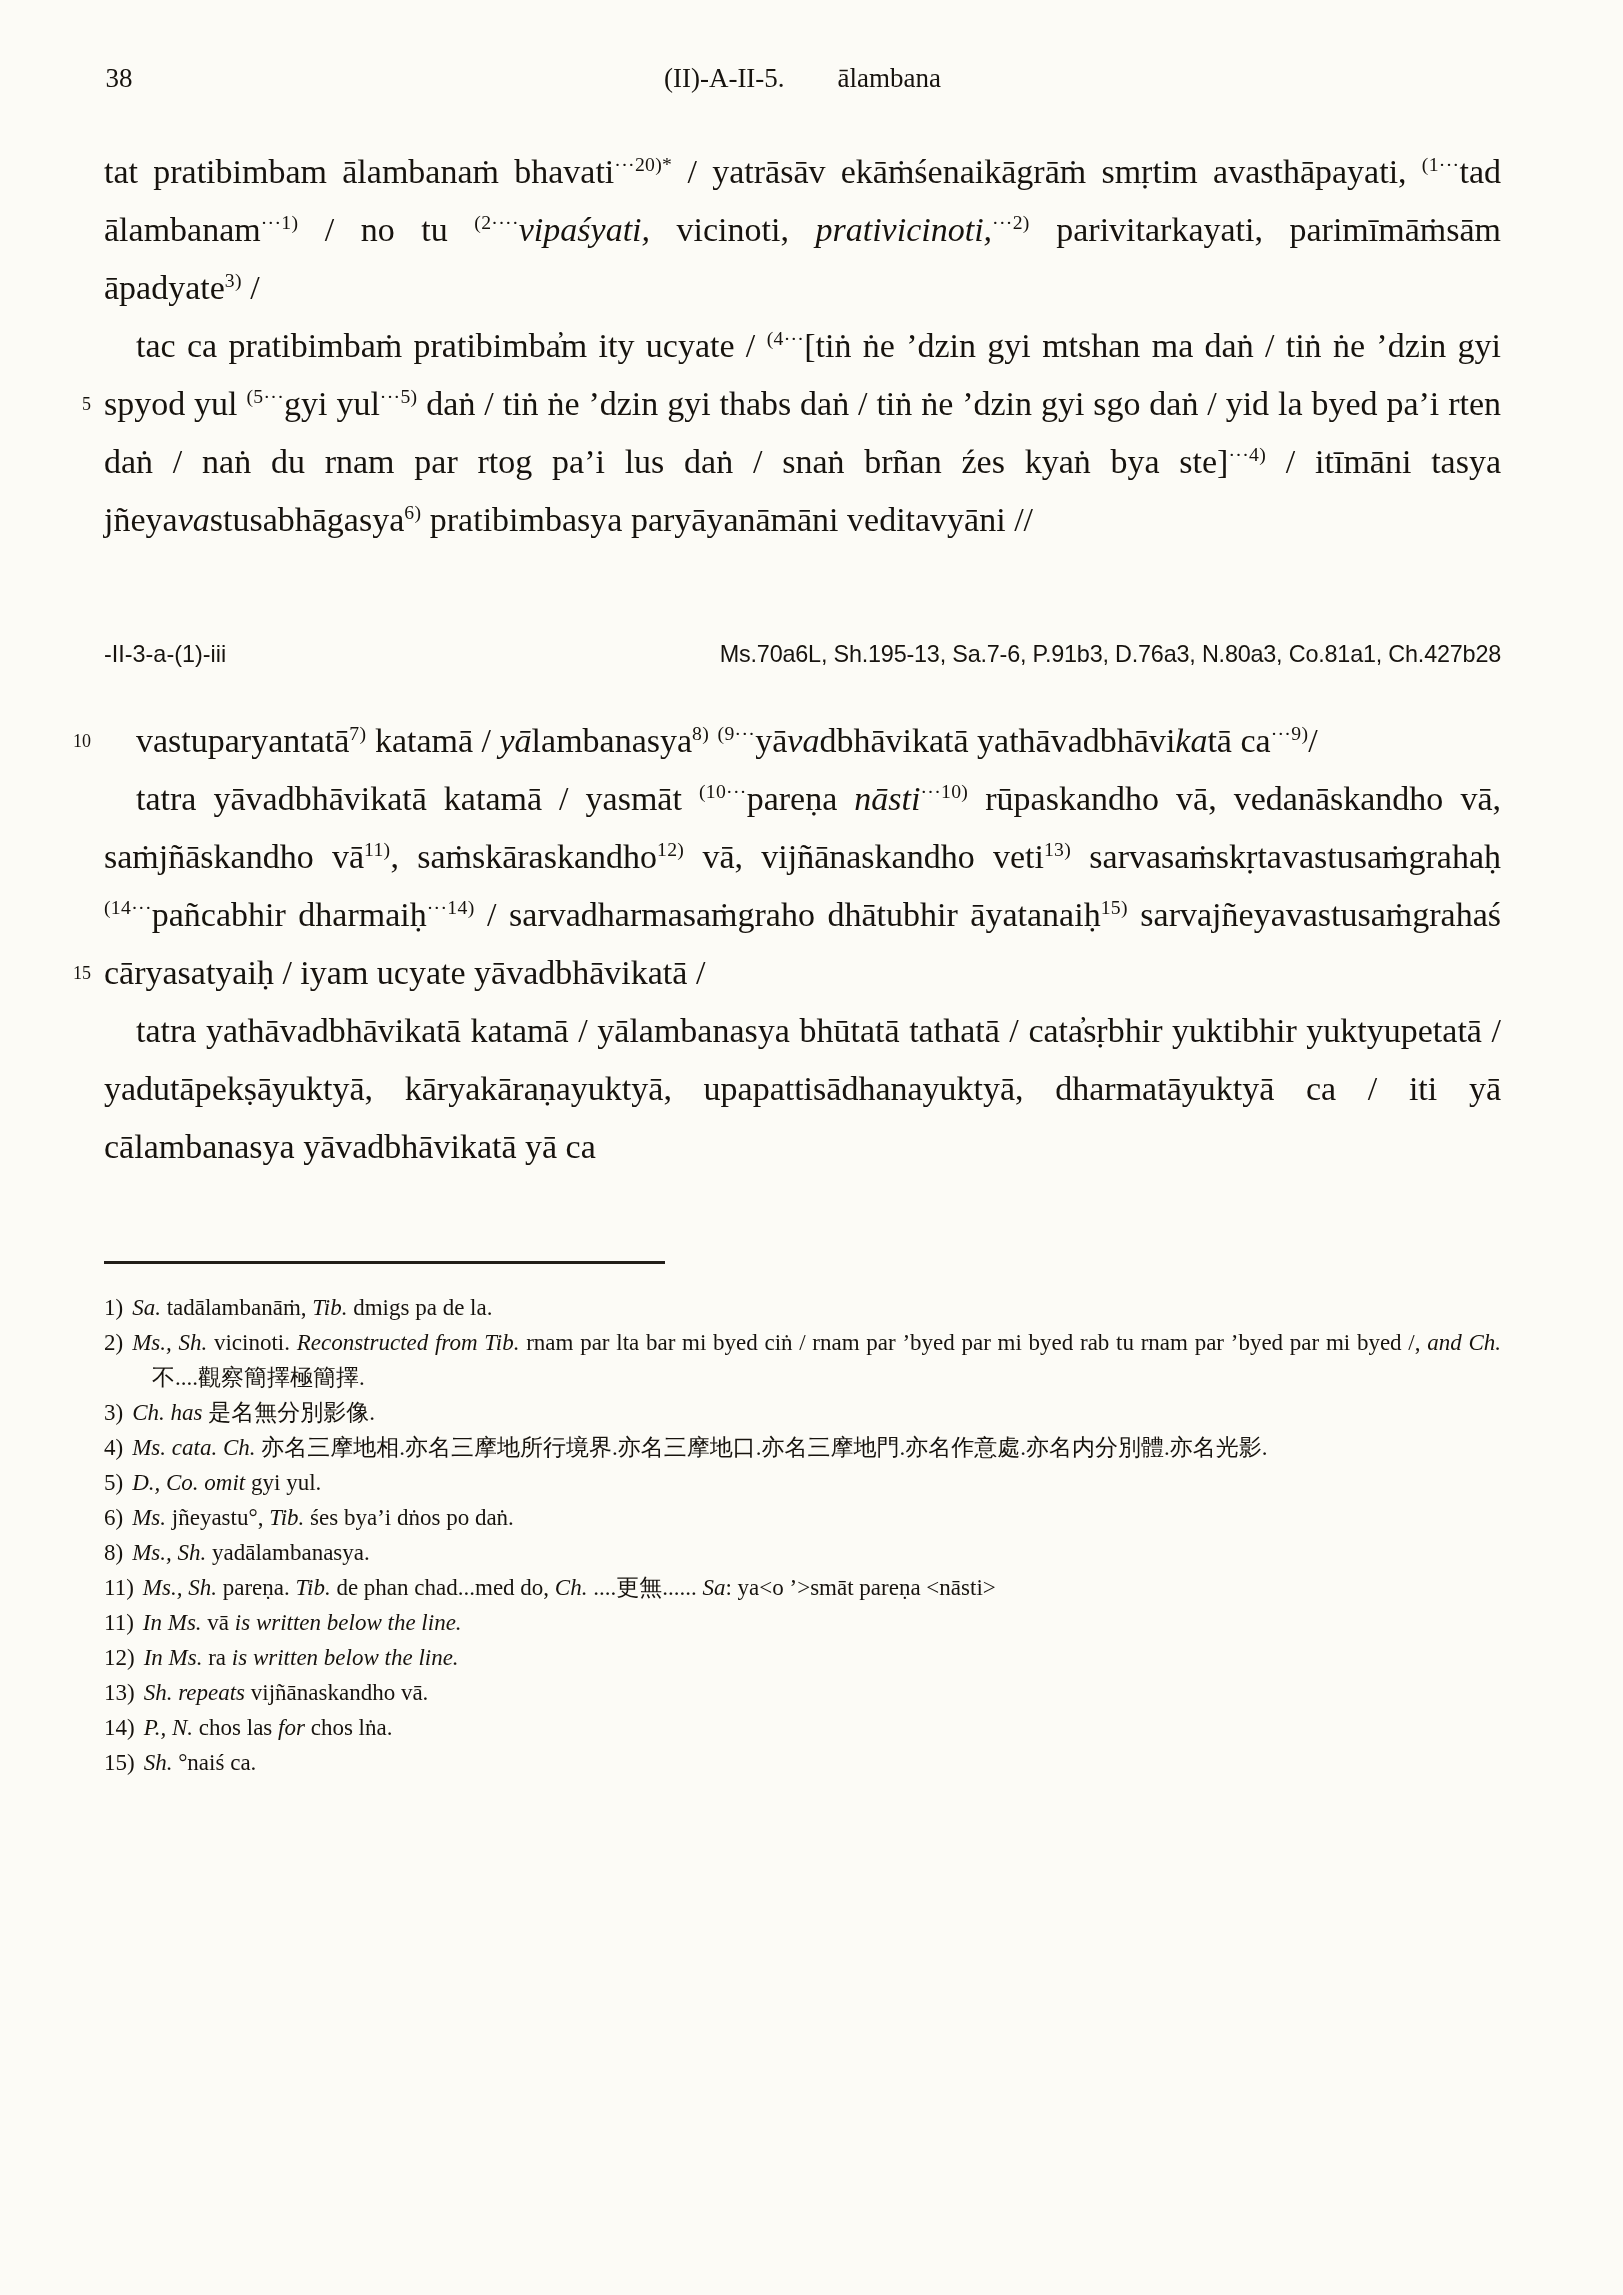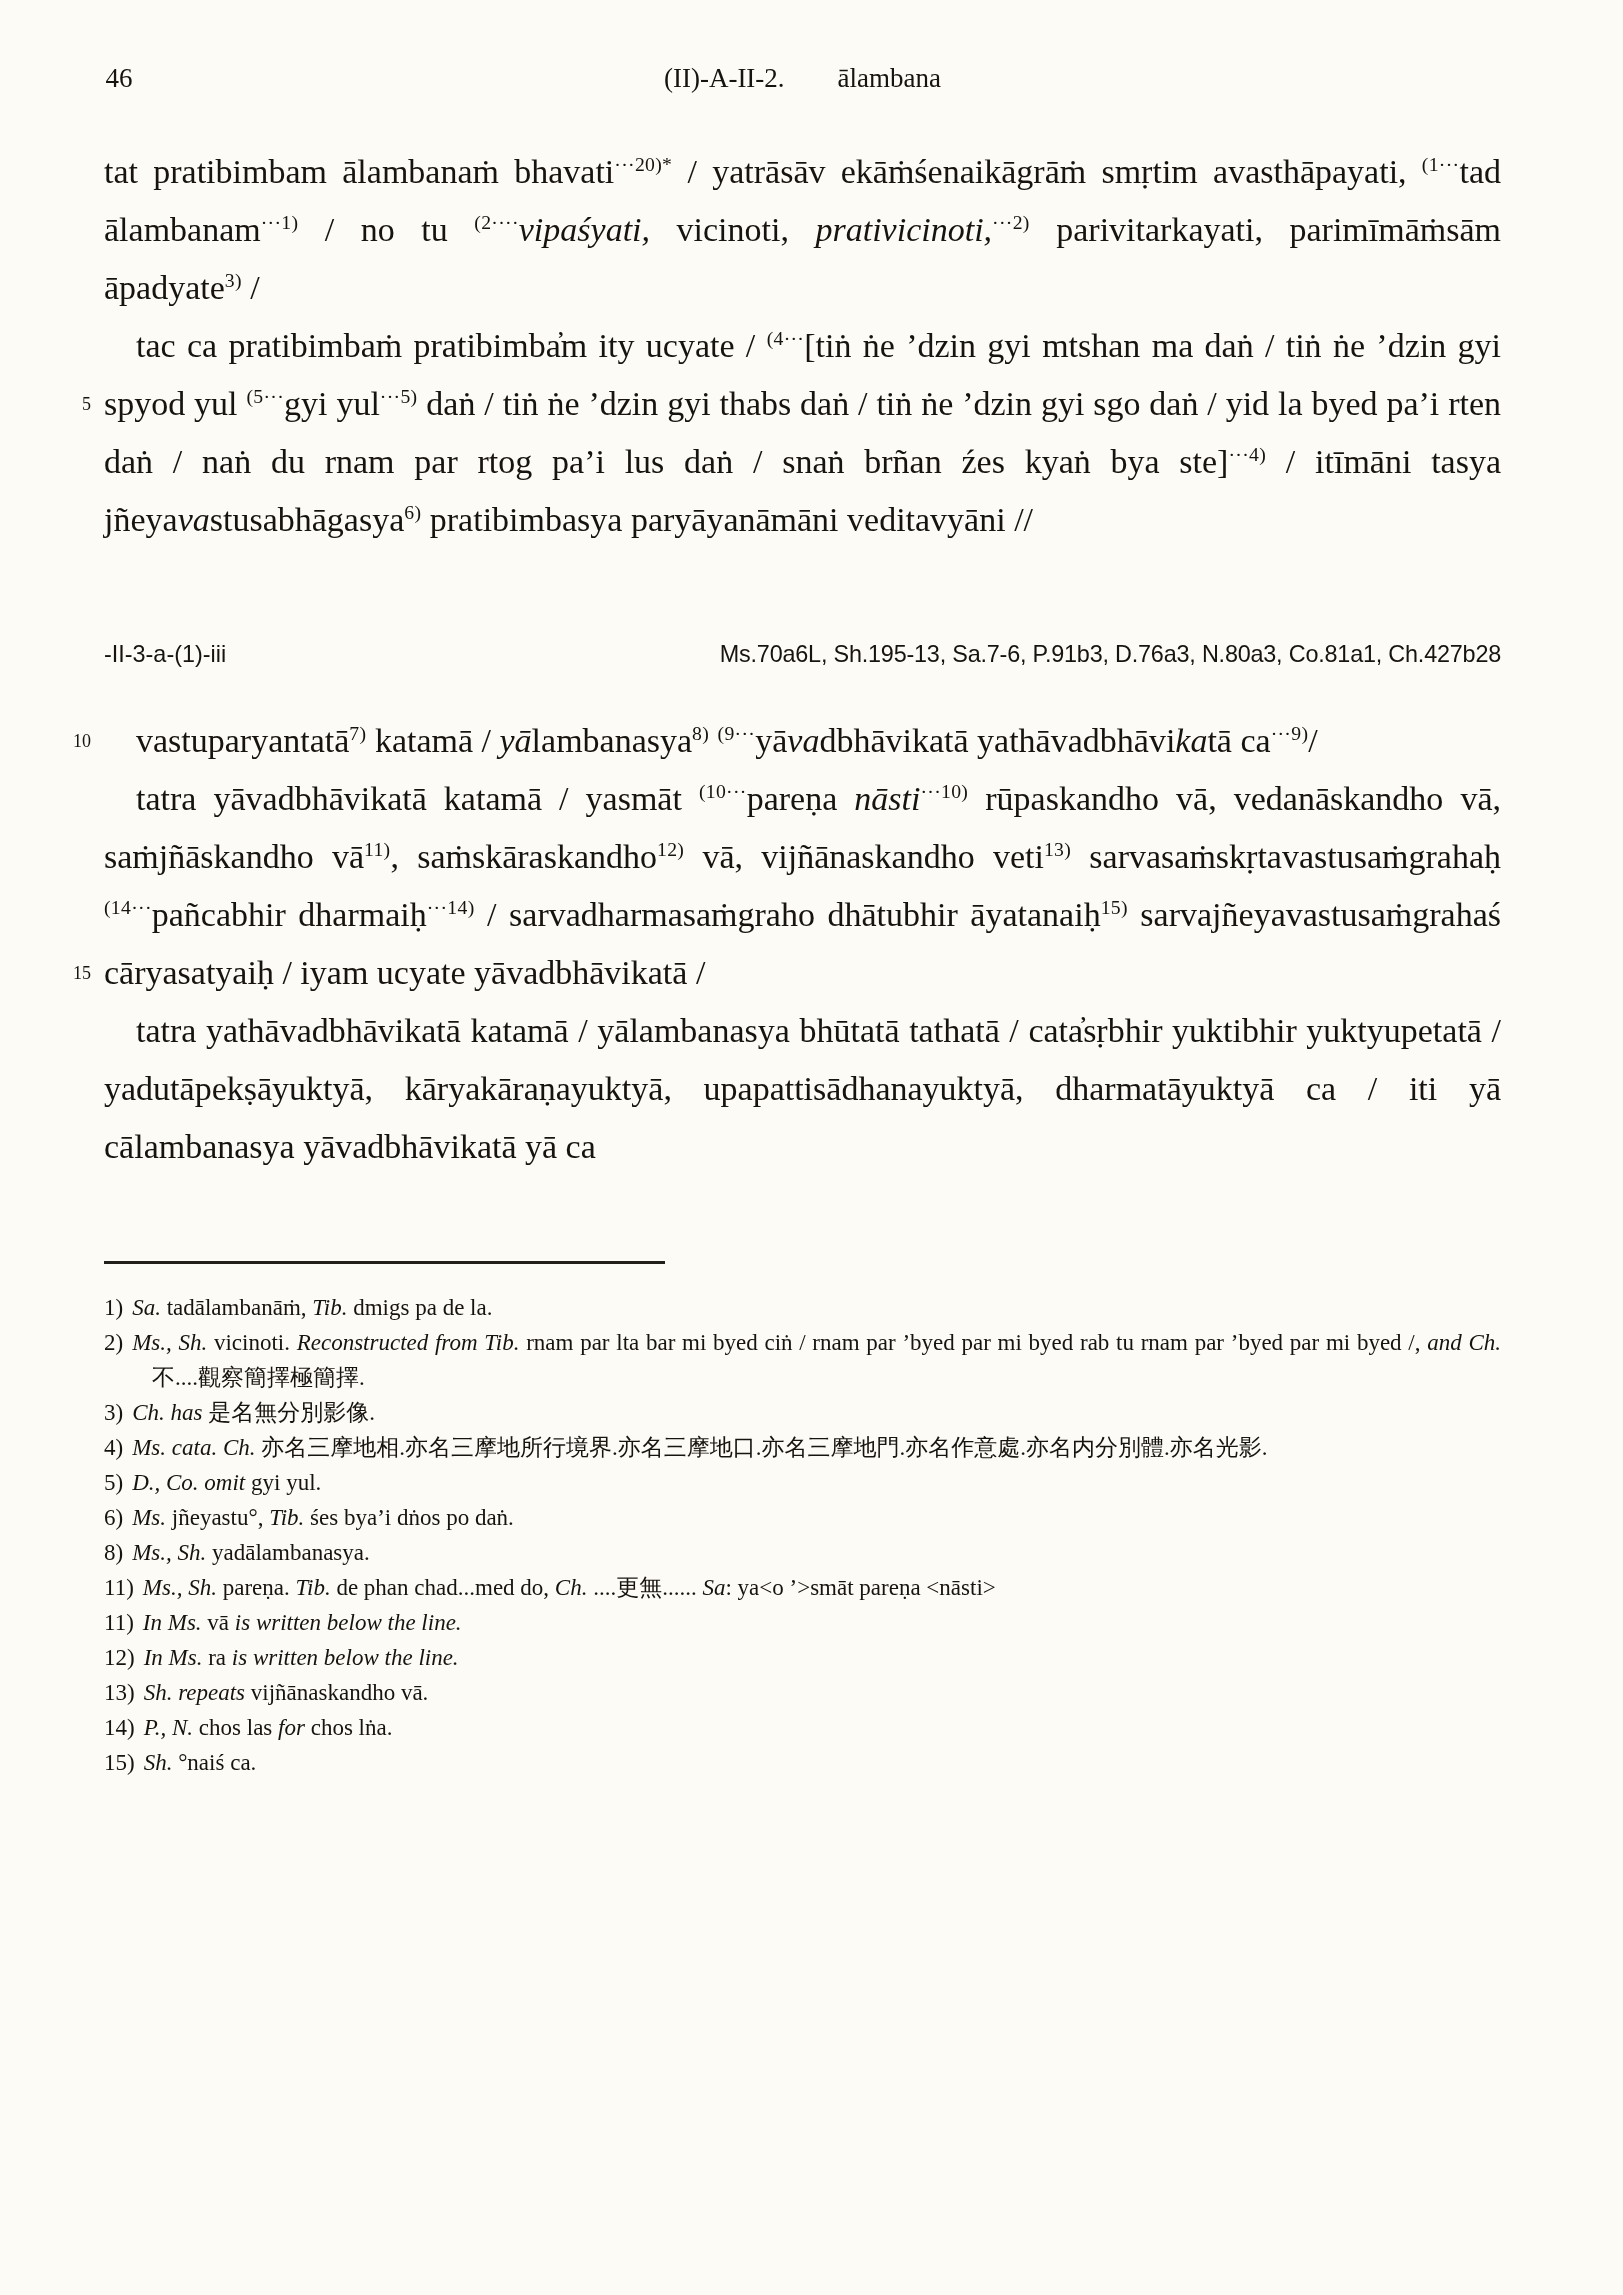--- a/index.html
+++ b/index.html
@@ -51,22 +51,22 @@
     text-align:justify;
   }
   .fn-num { margin-right:9px; }
 </style>
 </head>
 <body>
 
 <div class="content">
 
   <header class="page-header">
-    <span class="pagenum">46</span>
-    <span class="running"><span>(II)-A-II-2.</span><span class="running-title">ālambana</span></span>
+    <span class="pagenum">38</span>
+    <span class="running"><span>(II)-A-II-5.</span><span class="running-title">ālambana</span></span>
   </header>
 
   <main class="text-block">
 
     <p class="para"><span class="ptext">tat pratibimbam ālambanaṁ bhavati<sup>···20)*</sup> / yatrāsāv ekāṁśenaikāgrāṁ smṛtim avasthāpayati, <sup>(1···</sup>tad ālambanam<sup>···1)</sup> / no tu <sup>(2····</sup><i>vipaśyati,</i> vicinoti, <i>prativicinoti,</i><sup>···2)</sup> parivitarkayati, parimīmāṁsām āpadyate<sup>3)</sup> /</span></p>
 
     <p class="para indent"><span class="lineno" style="top:58px">5</span><span class="ptext">tac ca pratibimbaṁ pratibimba̓m ity ucyate / <sup>(4···</sup>[tiṅ ṅe ’dzin gyi mtshan ma daṅ / tiṅ ṅe ’dzin gyi spyod yul <sup>(5···</sup>gyi yul<sup>···5)</sup> daṅ / tiṅ ṅe ’dzin gyi thabs daṅ / tiṅ ṅe ’dzin gyi sgo daṅ / yid la byed pa’i rten daṅ / naṅ du rnam par rtog pa’i lus daṅ / snaṅ brñan źes kyaṅ bya ste]<sup>···4)</sup> / itīmāni tasya jñeya<i>va</i>stusabhāgasya<sup>6)</sup> pratibimbasya paryāyanāmāni veditavyāni //</span></p>
 
     <div class="section-line">
       <span class="section-id">-II-3-a-(1)-iii</span>

